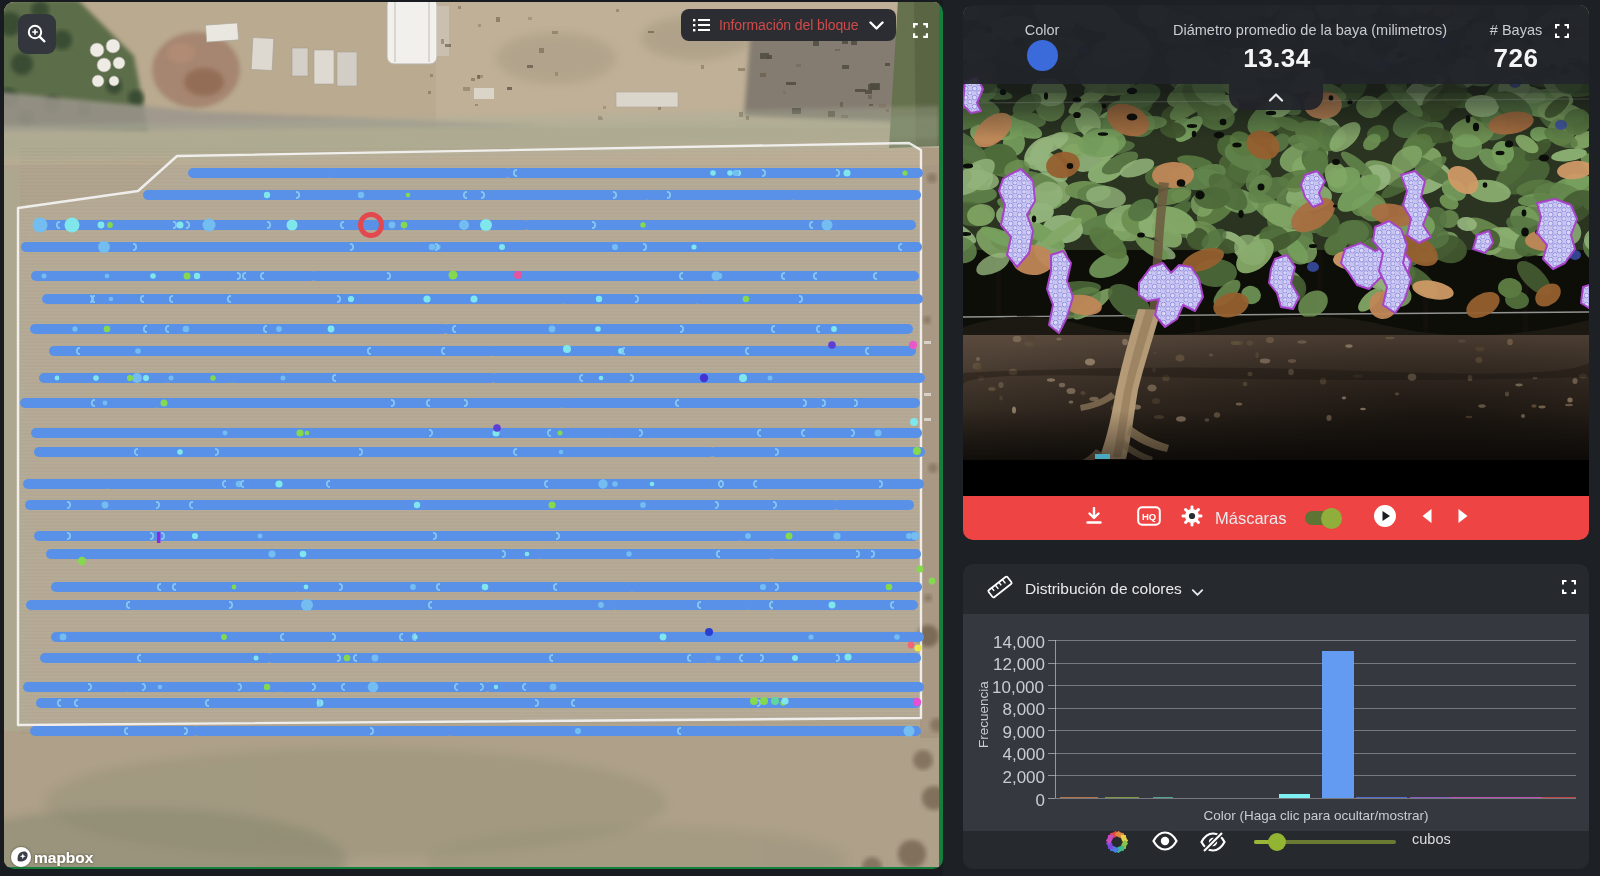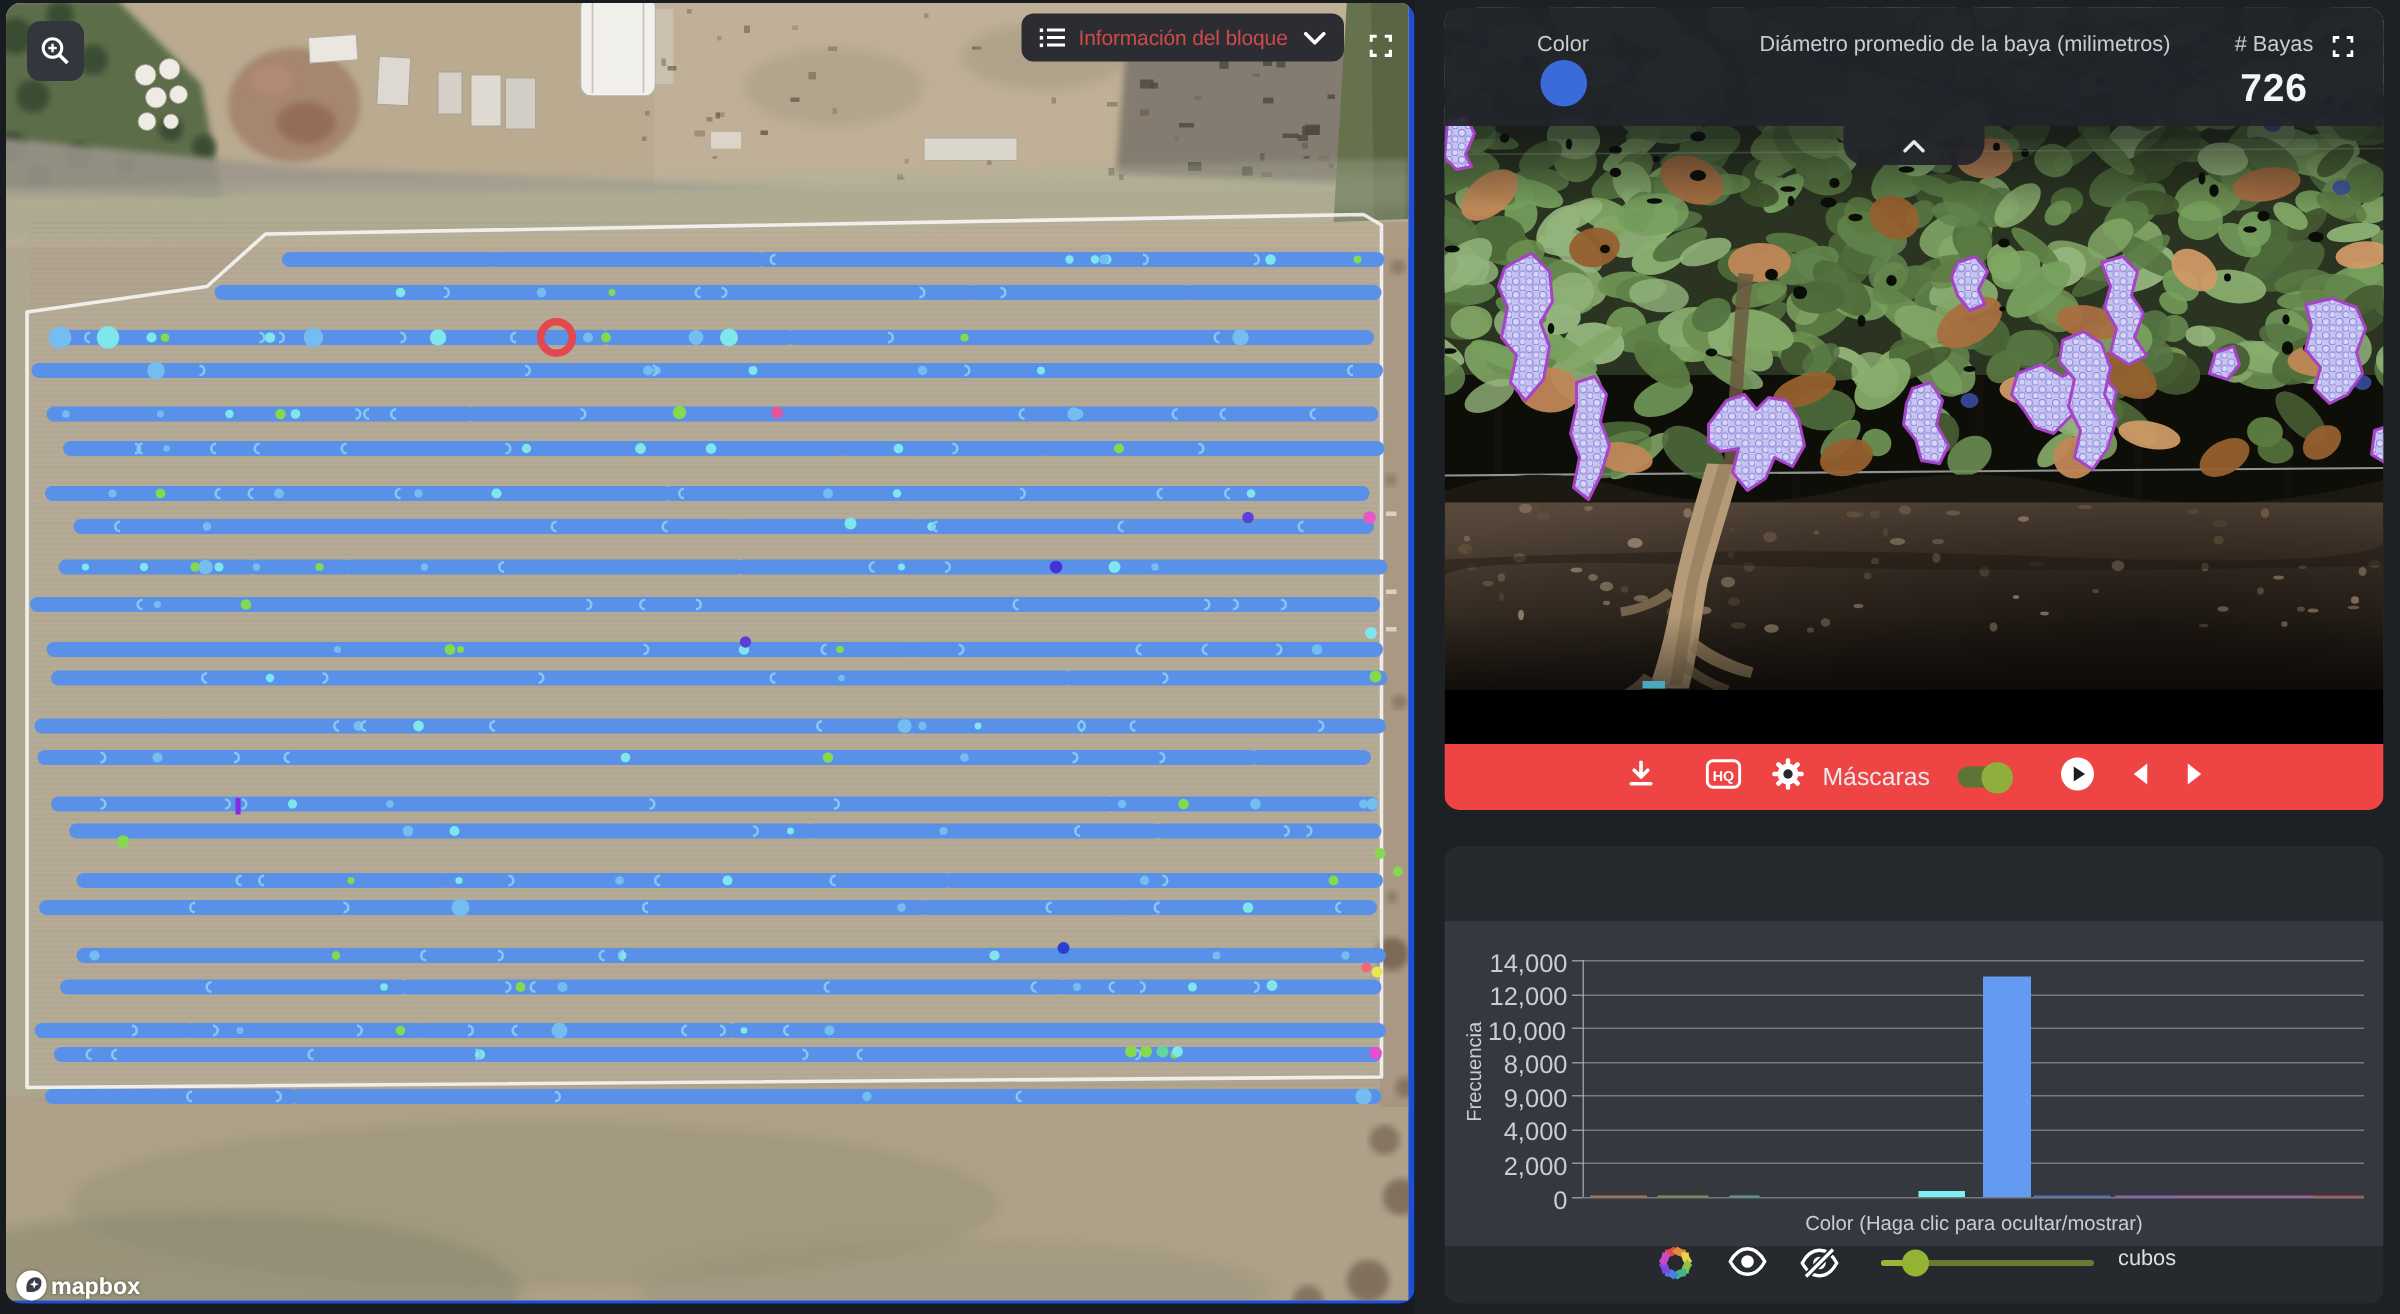--- a/index.html
+++ b/index.html
@@ -1,17 +1,17 @@
 <!DOCTYPE html>
 <html><head><meta charset="utf-8"><style>
 *{margin:0;padding:0;box-sizing:border-box}
 html,body{width:1600px;height:876px;overflow:hidden;background:#181b1f;
  font-family:"Liberation Sans",sans-serif;}
 .abs{position:absolute}
-#map{position:absolute;left:4px;top:2px;width:939px;height:867px;border-radius:10px;overflow:hidden;background:#1d4ed8}
+#map{position:absolute;left:4px;top:2px;width:939px;height:867px;border-radius:10px;overflow:hidden;background:#15803d}
 #panel{position:absolute;left:943px;top:0;width:657px;height:876px;background:#1d2024}
 .card{position:absolute;left:20px;width:626px;background:#26292e;border-radius:10px;overflow:hidden}
 #photocard{top:5px;height:535px}
 #chartcard{top:564px;height:305px}
 .hdrov{position:absolute;left:0;top:0;width:626px;height:79px;background:rgba(33,36,42,0.93)}
 .notch{position:absolute;left:266px;top:79px;width:94px;height:26px;background:rgba(33,36,42,0.93);border-radius:0 0 14px 14px;display:flex;align-items:center;justify-content:center}
 .hlabel{position:absolute;top:17px;font-size:14.5px;color:#c9ccd0;white-space:nowrap}
 .hval{position:absolute;top:38px;font-size:26px;font-weight:700;color:#f4f5f6;letter-spacing:0.5px}
 .ptools{position:absolute;left:0;top:491px;width:626px;height:44px;background:#ef4444;display:flex;align-items:center}
 #charthead{position:absolute;left:0;top:0;width:626px;height:50px;display:flex;align-items:center}
@@ -1231,20 +1231,21 @@
         </svg></div>
   <div class="hdrov"></div>
   <div class="notch">
         <svg width="16" height="9" viewBox="0 0 16 9">
           <path d="M2,7.5 L8,1.5 L14,7.5" fill="none" stroke="#e8eaec" stroke-width="2.2" stroke-linecap="round" stroke-linejoin="round"></path>
         </svg>
       </div>
   <div class="hlabel" style="left:39px;width:80px;text-align:center">Color</div>
   <div class="abs" style="left:64px;top:35px;width:31px;height:31px;border-radius:50%;background:#3b6adb"></div>
   <div class="hlabel" style="left:144px;width:340px;text-align:right">Diámetro promedio de la baya (milimetros)</div>
+  <div class="hval" style="left:144px;width:340px;text-align:center">13.34</div>
   <div class="hlabel" style="left:523px;width:60px;text-align:center"># Bayas</div>
   <div class="hval" style="left:523px;width:60px;text-align:center">726</div>
   <div class="abs" style="left:592px;top:19px"><svg width="14" height="14" viewBox="0 0 14 14">
           <path d="M1,4.5 V1 H4.5 M9.5,1 H13 V4.5 M13,9.5 V13 H9.5 M4.5,13 H1 V9.5" fill="none" stroke="#fff" stroke-width="2"></path>
         </svg></div>
   <div class="ptools">
     <div style="margin-left:122px"><svg width="18" height="18" viewBox="0 0 18 18">
             <path d="M9,1 V10 M4.5,6.5 L9,11 L13.5,6.5" fill="none" stroke="#fff" stroke-width="2.4" stroke-linejoin="round" stroke-linecap="round"></path>
             <line x1="2.5" y1="15.5" x2="15.5" y2="15.5" stroke="#fff" stroke-width="2.4" stroke-linecap="round"></line>
           </svg></div>
@@ -1278,20 +1279,38 @@
           </svg></div>
     <div style="margin-left:24px"><svg width="12" height="16" viewBox="0 0 12 16">
             <path d="M10.5,1 L1.5,8 L10.5,15 Z" fill="#fff"></path>
           </svg></div>
     <div style="margin-left:24px"><svg width="12" height="16" viewBox="0 0 12 16">
             <path d="M1.5,1 L10.5,8 L1.5,15 Z" fill="#fff"></path>
           </svg></div>
   </div>
 </div>
 <div class="card" id="chartcard">
+  <div id="charthead">
+    <div style="margin-left:22px"><svg width="30" height="30" viewBox="0 0 30 30">
+            <g transform="rotate(-38 15 15)">
+              <rect x="3" y="10.5" width="24" height="9" rx="1.5" fill="none" stroke="#fff" stroke-width="1.8"></rect>
+              <line x1="8" y1="10.5" x2="8" y2="14.5" stroke="#fff" stroke-width="1.4"></line>
+              <line x1="12.5" y1="10.5" x2="12.5" y2="15.5" stroke="#fff" stroke-width="1.4"></line>
+              <line x1="17" y1="10.5" x2="17" y2="14.5" stroke="#fff" stroke-width="1.4"></line>
+              <line x1="21.5" y1="10.5" x2="21.5" y2="15.5" stroke="#fff" stroke-width="1.4"></line>
+            </g>
+          </svg></div>
+    <div style="margin-left:10px;color:#e9eaec;font-size:15.5px">Distribución de colores</div>
+    <div style="margin-left:9px;margin-top:3px"><svg width="13" height="7" viewBox="0 0 15 9">
+            <path d="M1.5,1.5 L7.5,7.5 L13.5,1.5" fill="none" stroke="#e9eaec" stroke-width="2.4" stroke-linecap="round" stroke-linejoin="round"></path>
+          </svg></div>
+    <div style="margin-left:auto;margin-right:13px"><svg width="14" height="14" viewBox="0 0 14 14">
+            <path d="M1,4.5 V1 H4.5 M9.5,1 H13 V4.5 M13,9.5 V13 H9.5 M4.5,13 H1 V9.5" fill="none" stroke="#fff" stroke-width="2"></path>
+          </svg></div>
+  </div>
   <div id="plot">
         <div class="grid" style="left:92px;top:26.0px;width:521px"></div>
         <div class="tick" style="left:85px;top:26.0px"></div>
         <div class="ylab" style="left:22px;top:18.5px">14,000</div>
         <div class="grid" style="left:92px;top:48.6px;width:521px"></div>
         <div class="tick" style="left:85px;top:48.6px"></div>
         <div class="ylab" style="left:22px;top:41.1px">12,000</div>
         <div class="grid" style="left:92px;top:71.1px;width:521px"></div>
         <div class="tick" style="left:85px;top:71.1px"></div>
         <div class="ylab" style="left:21px;top:63.6px">10,000</div>

